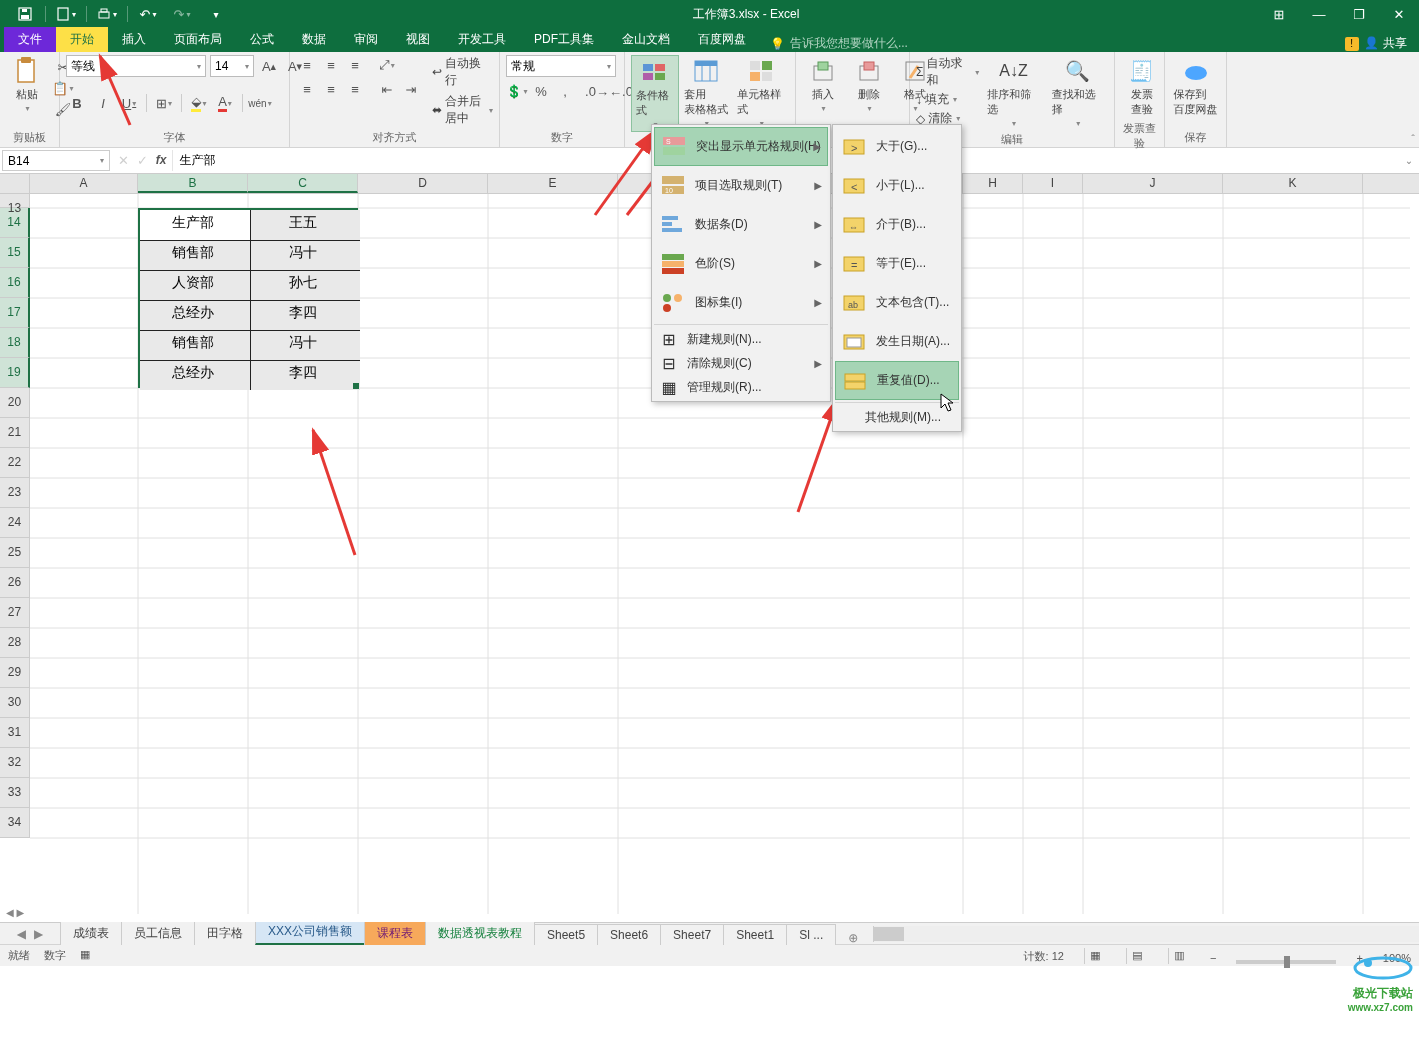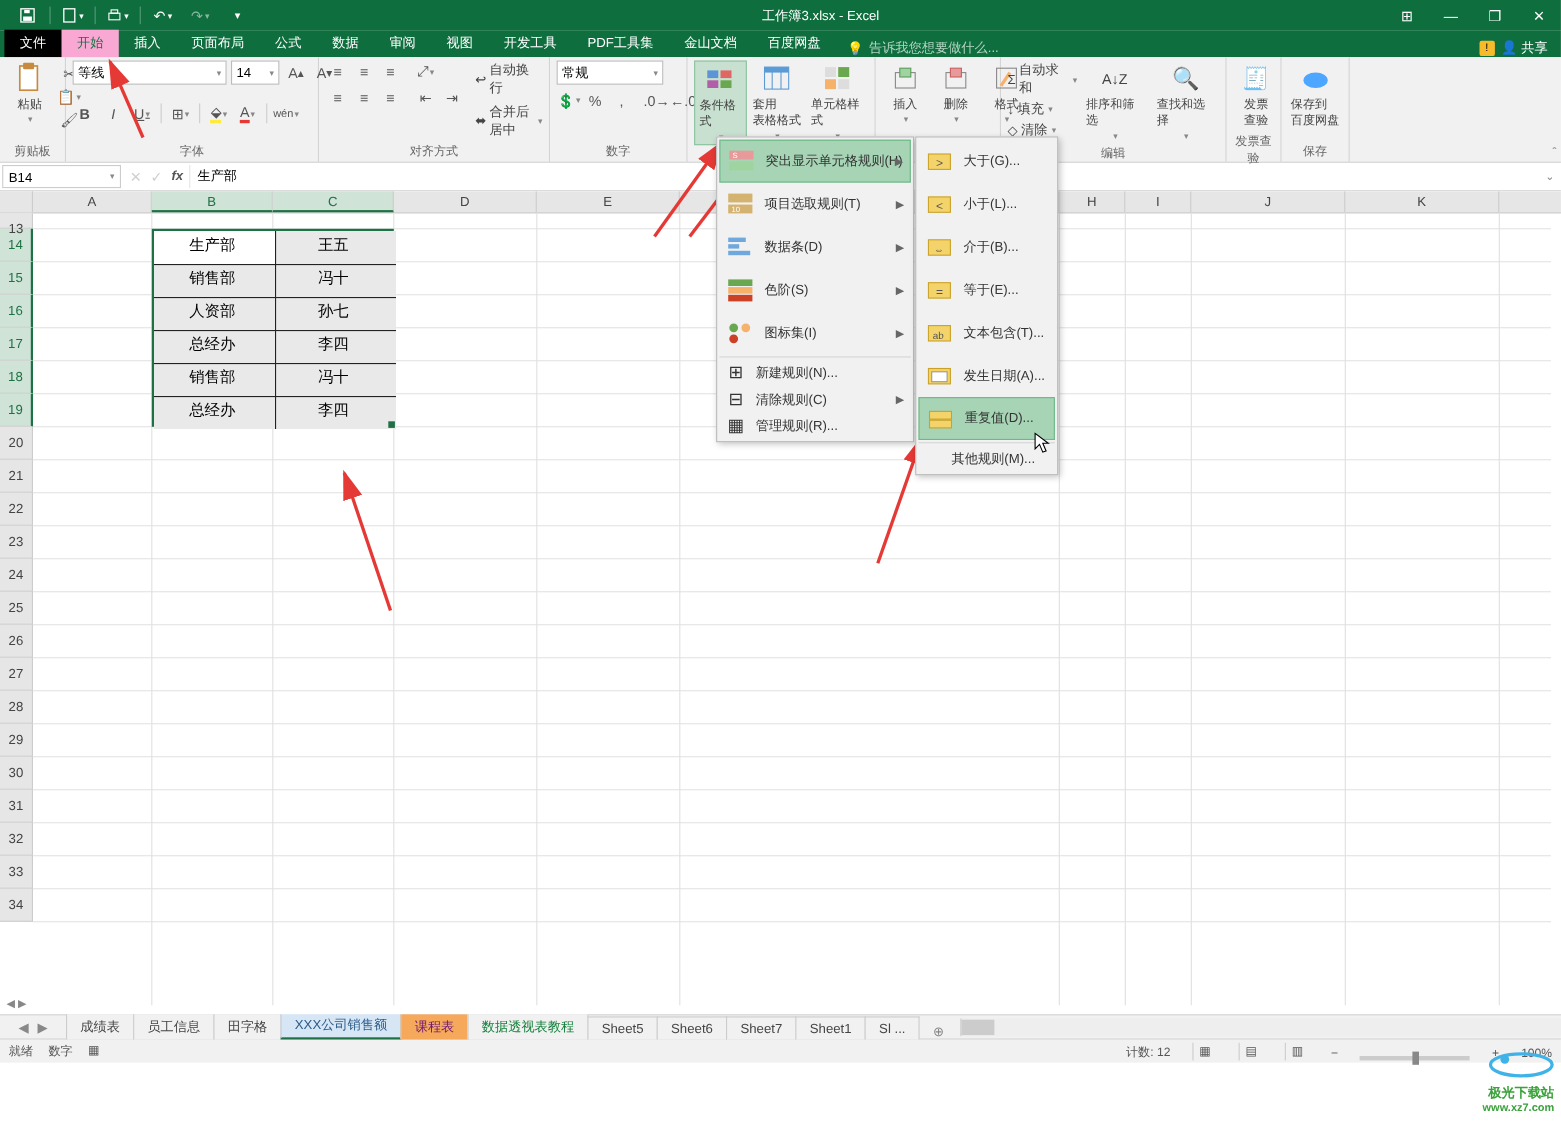--- a/index.html
+++ b/index.html
@@ -11,22 +11,22 @@
 .qat-btn { width: 34px; height: 24px; display: flex; align-items: center; justify-content: center; color: #fff; font-size: 13px; }
 .qat-sep { width: 1px; height: 16px; background: rgba(255,255,255,0.3); margin: 0 3px; }
 .qat-dd { font-size: 8px; margin-left: 2px; }
 .title-text { flex: 1; text-align: center; font-size: 12px; }
 .win-controls { display: flex; align-items: center; }
 .win-btn { width: 40px; height: 28px; display: flex; align-items: center; justify-content: center; font-size: 13px; }
 
 
 .menu-tabs { height: 24px; background: #0e6e3e; display: flex; align-items: flex-end; padding-left: 4px; }
 .menu-tab { padding: 4px 14px; color: #fff; font-size: 12px; cursor: pointer; }
-.menu-tab.active { background: #f9a8d4; color: #1e7145; }
-.menu-tab.file { background: #000000; margin-top: 28px; }
+.menu-tab.active { background: #fde047; color: #1e7145; }
+.menu-tab.file { background: #6d28d9; margin-top: 28px; }
 .tell-me { flex: 1; display: flex; align-items: center; padding-left: 10px; color: #b2d4c2; font-size: 12px; gap: 5px; }
 .share-area { display: flex; align-items: center; color: #fff; font-size: 12px; gap: 6px; padding-right: 12px; }
 .share-warn { background: #f7ba2a; color: #000; font-size: 10px; width: 14px; height: 14px; display: flex; align-items:center; justify-content:center; border-radius: 2px; }
 
 
 .ribbon { height: 96px; background: #f1f1f1; border-bottom: 1px solid #d4d4d4; display: flex; position: relative; }
 .rgroup { border-right: 1px solid #d4d4d4; display: flex; flex-direction: column; padding: 3px 6px 0 6px; }
 .rgroup-content { flex: 1; display: flex; align-items: flex-start; gap: 4px; }
 .rgroup-label { text-align: center; font-size: 11px; color: #666; padding: 2px 0; position: relative; }
 .big-btn { display: flex; flex-direction: column; align-items: center; justify-content: center; padding: 2px 4px; font-size: 11px; color: #444; gap: 2px; min-width: 42px; }
@@ -264,21 +264,21 @@
             <span>合并后居中</span>
             <span class="dd">▾</span>
           </div>
       </div>
     </div>
     <div class="rgroup-label">对齐方式</div>
   </div>
 
   <div class="rgroup" style="width:125px">
     <div class="rgroup-content stack" style="gap:4px">
-      <div class="combo" style="width:97px">
+      <div class="combo" style="width:110px">
           <span>常规</span>
           <span class="dd">▾</span>
         </div>
       <div class="row">
         <div class="small-btn">💲<span class="dd">▾</span></div>
         <div class="small-btn">%</div>
         <div class="small-btn">,</div>
         <div style="width:6px"></div>
         <div class="small-btn">.0→</div>
         <div class="small-btn">←.0</div>
@@ -380,21 +380,21 @@
             <span class="dd">▾</span>
           </div>
         <div class="ck-row">
             <span>◇</span>
             <span>清除</span>
             <span class="dd">▾</span>
           </div>
       </div>
       <div class="big-btn">
           <div class="big-icon">
-            <span style="font-size:13px">A↓Z</span>
+            <span style="font-size:16px">A↓Z</span>
           </div>
           <span>排序和筛选</span>
           <span class="dd">▾</span>
         </div>
       <div class="big-btn">
           <div class="big-icon">🔍</div>
           <span>查找和选择</span>
           <span class="dd">▾</span>
         </div>
     </div>

